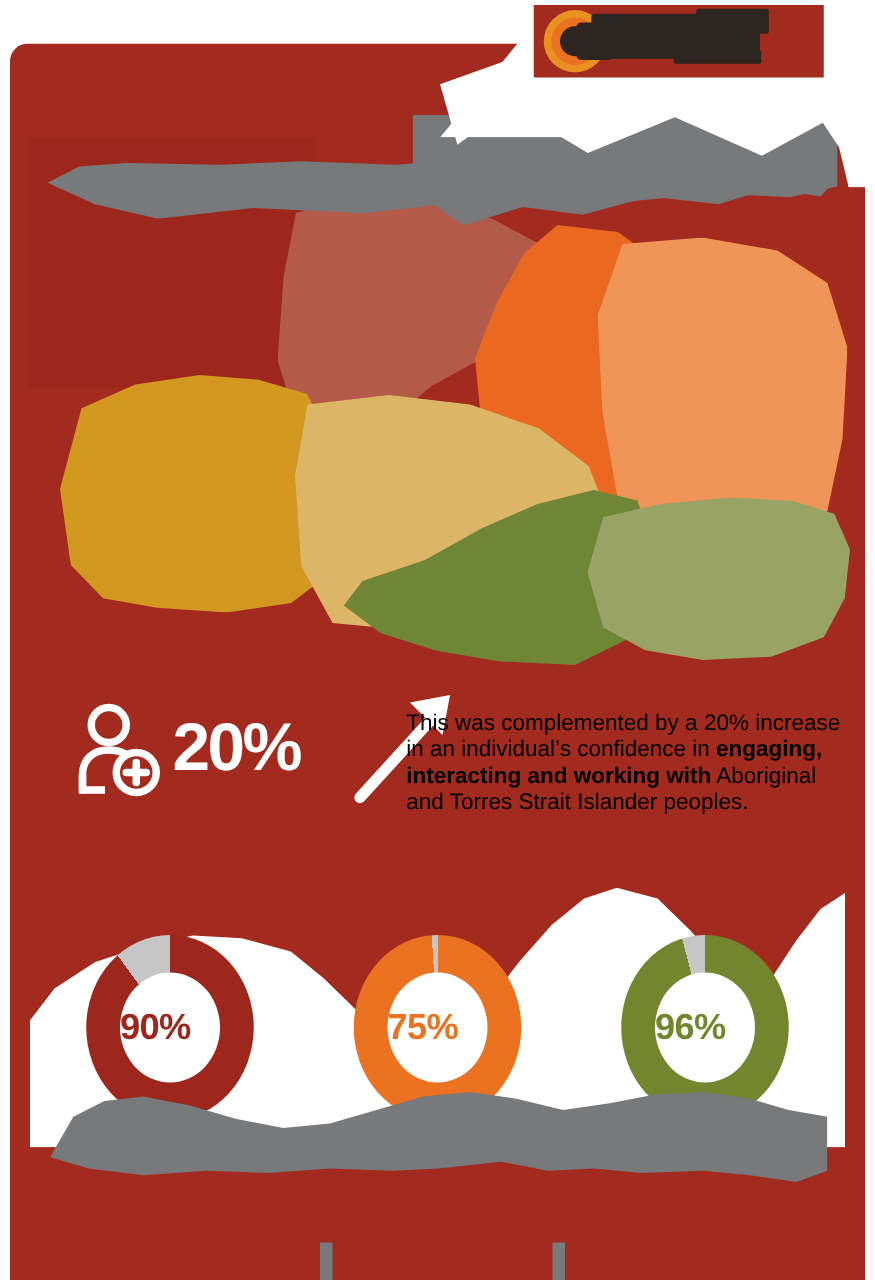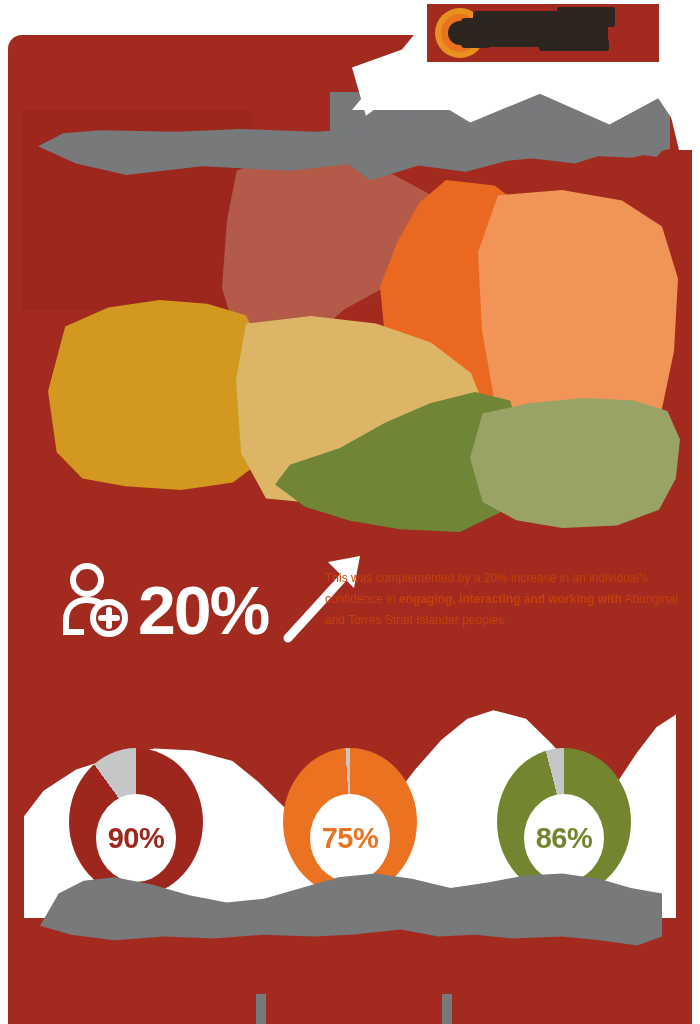--- a/index.html
+++ b/index.html
@@ -244,42 +244,42 @@
   .person-icon {
     position: absolute;
     left: 0px;
     top: 6px;
     width: 72px;
     height: 76px;
   }
   .stat-number {
     position: absolute;
     left: 80px;
-    top: 12px;
-    font-size: 68px;
+    top: 0px;
+    font-size: 54px;
     font-weight: bold;
     color: #ffffff;
     letter-spacing: -2px;
     line-height: 84px;
     font-family: "Liberation Sans", sans-serif;
   }
   .arrow-pct {
     position: absolute;
     left: 222px;
     top: -2px;
     width: 90px;
     height: 92px;
   }
   .stat-text {
     position: absolute;
     left: 267px;
     top: 12px;
     width: 355px;
-    color: #c2410c;
-    font-size: 12px;
+    color: #000000;
+    font-size: 18px;
     line-height: 21px;
     font-family: "Liberation Sans", sans-serif;
   }
   .stat-text b { font-weight: bold; }
 
   
   .donut-banner {
     position: absolute;
     left: 24px;
     top: 706px;
@@ -316,28 +316,27 @@
     height: 148px;
   }
   .donut-ring {
     position: absolute;
     inset: 0;
     border-radius: 50%;
   }
   .donut-hole {
     position: absolute;
     left: 27px;
-    top: 46px;
+    top: 30px;
     width: 80px;
     height: 88px;
     border-radius: 50%;
     background: #ffffff;
     display: flex;
     align-items: center;
-    justify-content: center;
   }
   .donut-label {
     font-size: 29px;
     font-weight: bold;
     letter-spacing: -0.5px;
     font-family: "Liberation Sans", sans-serif;
   }
   .d1 { left: 69px; top: 748px; }
   .d2 { left: 283px; top: 748px; }
   .d3 { left: 497px; top: 748px; }
@@ -409,21 +408,21 @@
   <div class="donut d2">
     <div class="donut-ring" id="ring1" style="background: conic-gradient(rgb(234, 114, 32) 0deg, rgb(234, 114, 32) 356.4deg, rgb(198, 198, 198) 356.4deg, rgb(198, 198, 198) 360deg);"></div>
     <div class="donut-hole">
       <span class="donut-label" id="lab1" style="color: rgb(234, 114, 32);">75%</span>
     </div>
   </div>
 
   <div class="donut d3">
     <div class="donut-ring" id="ring2" style="background: conic-gradient(rgb(115, 134, 47) 0deg, rgb(115, 134, 47) 345.6deg, rgb(198, 198, 198) 345.6deg, rgb(198, 198, 198) 360deg);"></div>
     <div class="donut-hole">
-      <span class="donut-label" id="lab2" style="color: rgb(115, 134, 47);">86%</span>
+      <span class="donut-label" id="lab2" style="color: rgb(115, 134, 47);">96%</span>
     </div>
   </div>
 
   <div class="redact redact-cap"></div>
   <div class="redact redact-tick-1"></div>
   <div class="redact redact-tick-2"></div>
 
 </div>
 
 </body></html>

